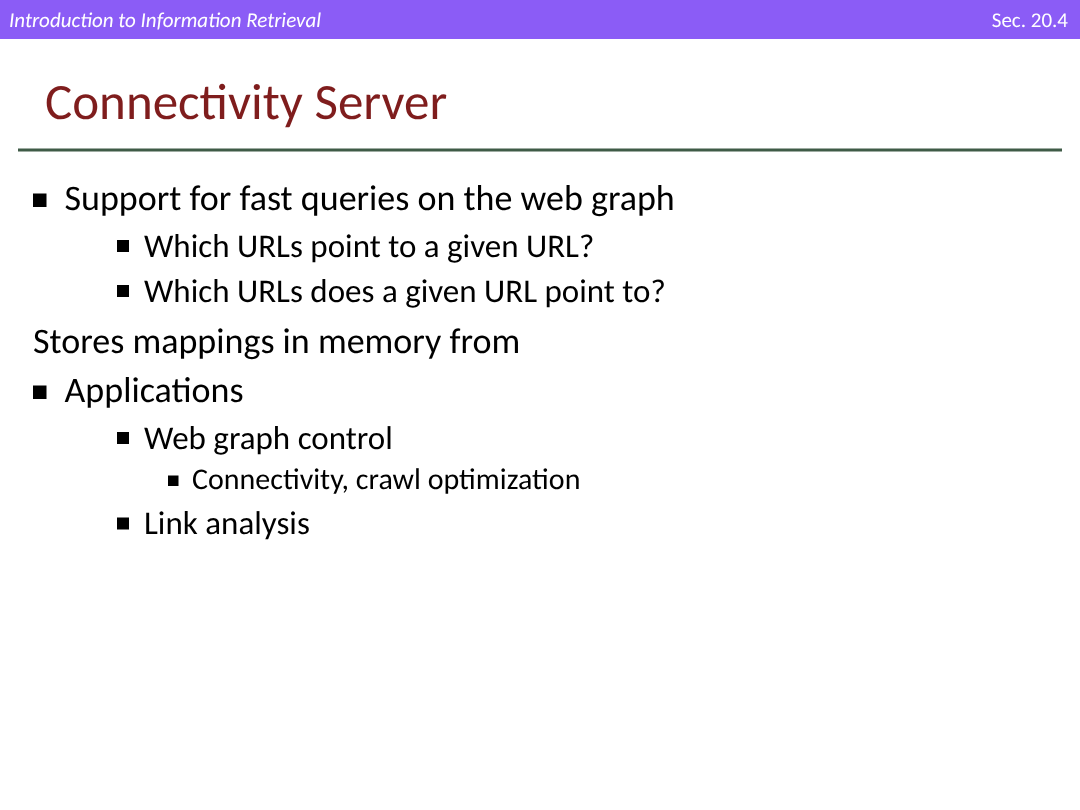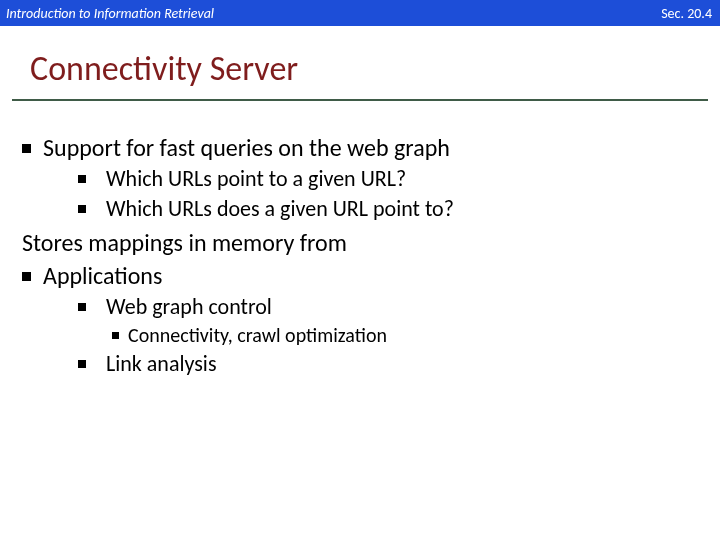--- a/index.html
+++ b/index.html
@@ -7,21 +7,21 @@
     width: 720px;
     height: 540px;
     font-family: Calibri, "Segoe UI", Arial, sans-serif;
     background: #ffffff;
     color: #000;
     overflow: hidden;
   }
   .header {
     width: 100%;
     height: 26px;
-    background: #1d4ed8;
+    background: #8b5cf6;
     color: #ffffff;
     display: flex;
     justify-content: space-between;
     align-items: center;
     padding: 0 8px 0 6px;
     font-size: 14px;
   }
   .header-left { font-style: italic; font-family: Calibri, Arial, sans-serif; }
   .header-right { font-family: Calibri, Arial, sans-serif; }
   .title-wrap {
@@ -31,38 +31,37 @@
     font-size: 34px;
     font-weight: 400;
     color: #7f1d1d;
   }
   .title-rule {
     margin: 4px 12px 0 12px;
     border: none;
     border-top: 2px solid #3f5b47;
   }
   .content {
-    padding: 28px 22px 0 22px;
+    padding: 13px 22px 0 22px;
   }
   .lvl1 {
     display: flex;
     align-items: flex-start;
     font-size: 24px;
     margin: 4px 0 2px 0;
   }
   .lvl1-nobullet {
     font-size: 24px;
     margin: 6px 0 2px 0;
   }
   .lvl2 {
     display: flex;
     align-items: flex-start;
     font-size: 22px;
     margin: 3px 0 2px 56px;
-    gap: 10px;
   }
   .lvl3 {
     display: flex;
     align-items: flex-start;
     font-size: 20px;
     margin: 3px 0 2px 90px;
   }
   .bullet {
     display: inline-block;
     width: 9px;

